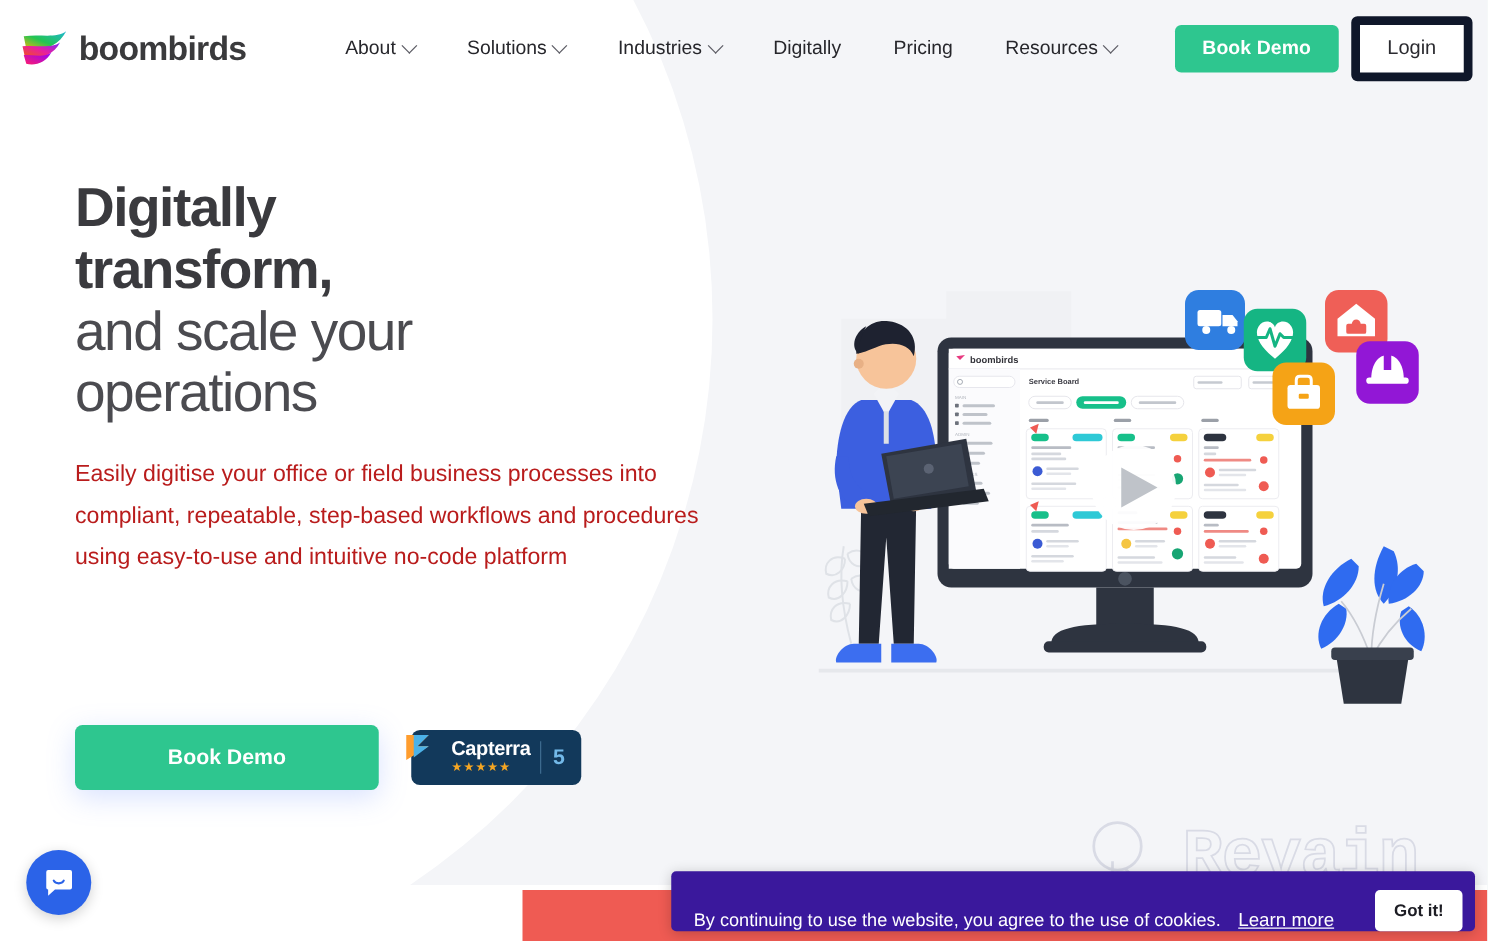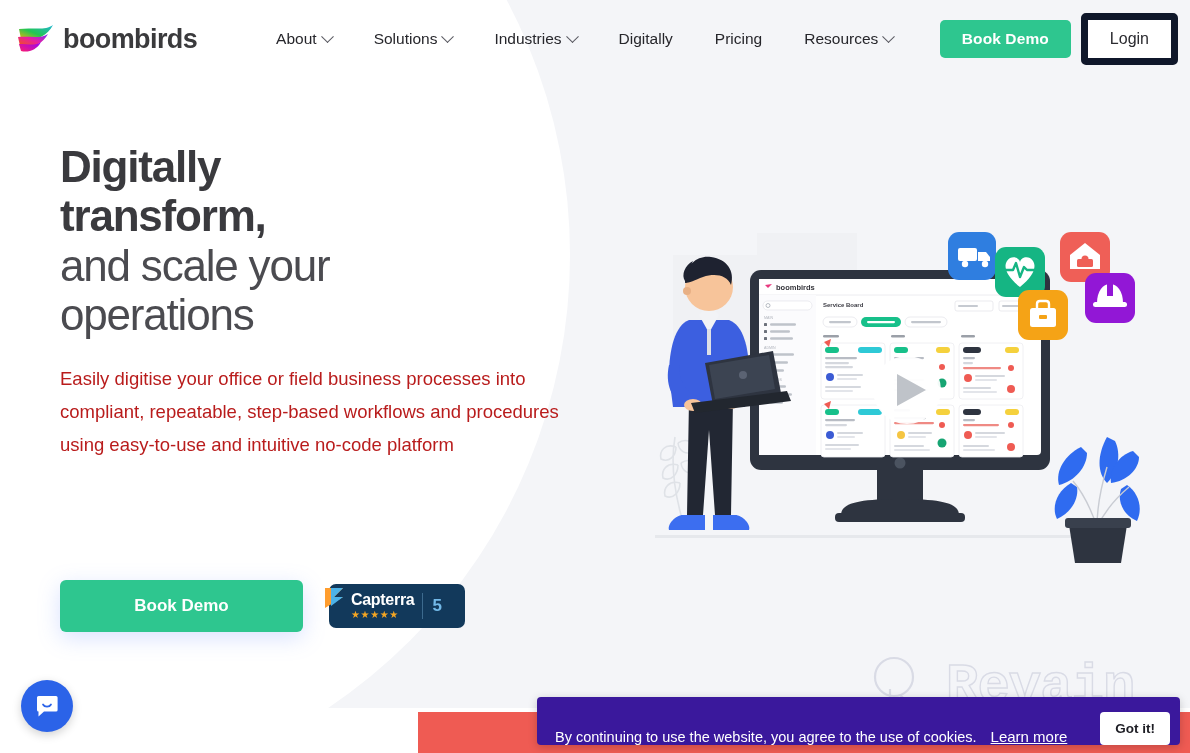--- a/index.html
+++ b/index.html
@@ -97,21 +97,21 @@
     border-radius: 7px;
     height: 44px; width: 136px;
     display: flex; align-items: center;
     padding-left: 12px;
     cursor: pointer;
   }
   .capterra-flag {
     position: absolute; left: -6px; top: 2px;
     width: 22px; height: 24px;
   }
-  .capterra-main { display: flex; flex-direction: column; align-items: flex-start; margin-left: 10px; }
+  .capterra-main { display: flex; flex-direction: column; align-items: flex-start; margin-left: 20px; }
   .capterra-name { color: #ffffff; font-size: 16px; font-weight: bold; letter-spacing: -0.3px; line-height: 1.05; }
   .capterra-stars { color: #f5a623; font-size: 10px; letter-spacing: 0.6px; line-height: 1; margin-top: 1px; }
   .capterra-div { width: 1px; height: 26px; background: #3c6a8e; margin: 0 9px 0 8px; }
   .capterra-score { color: #73b9e8; font-size: 17px; font-weight: bold; }
 
   
   .illus { position: absolute; left: 645px; top: 215px; width: 520px; height: 360px; z-index: 15; }
 
   
   .white-band {

